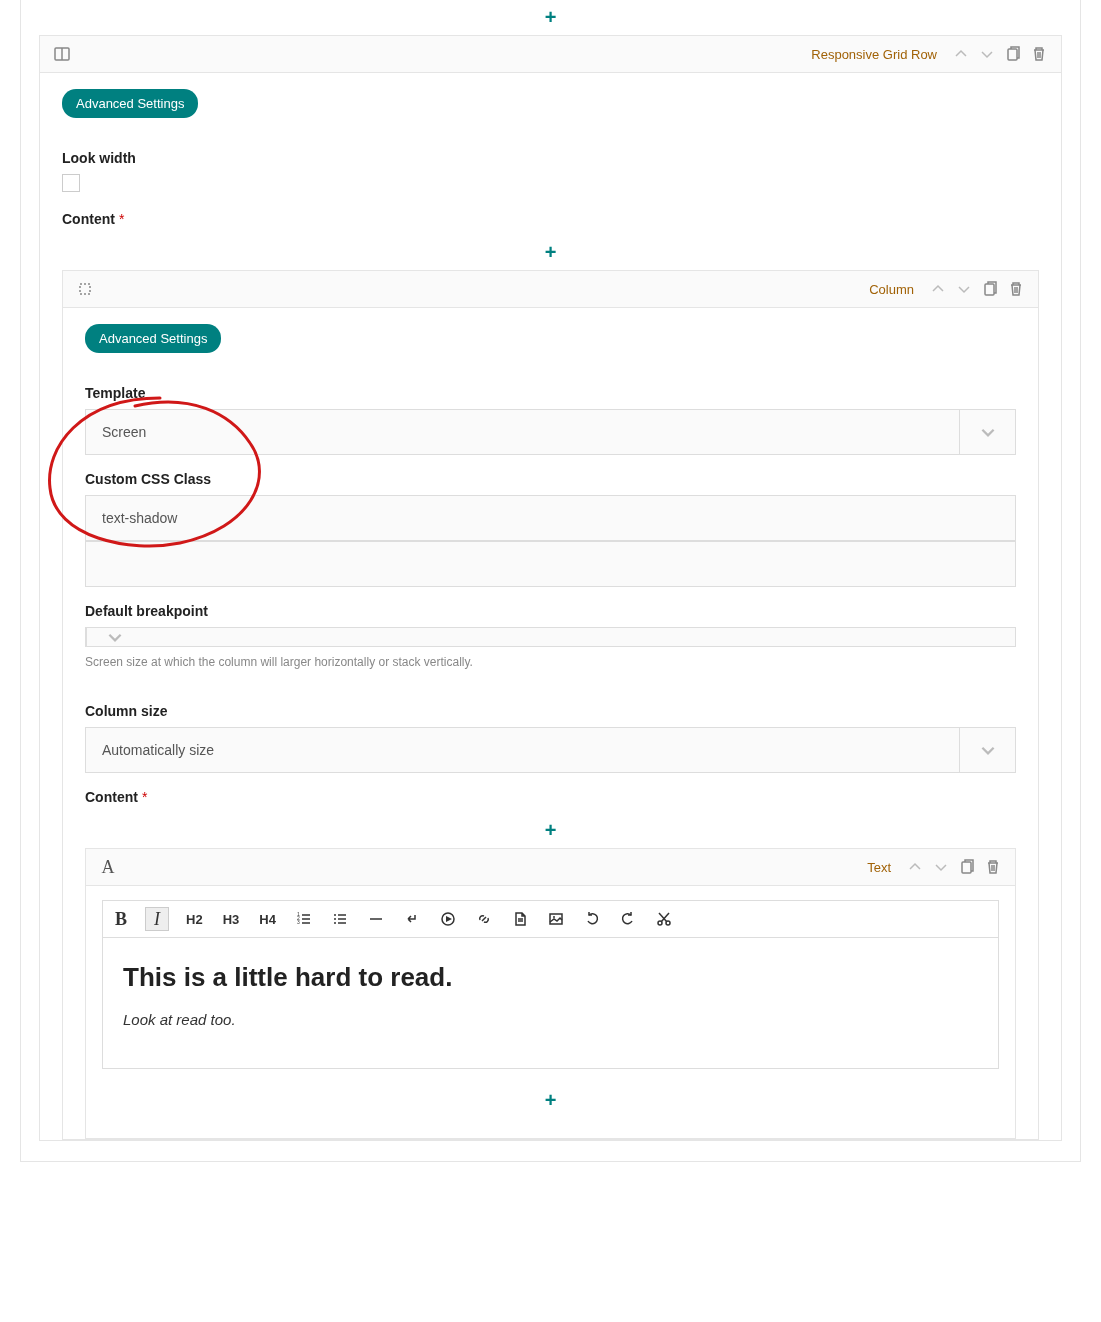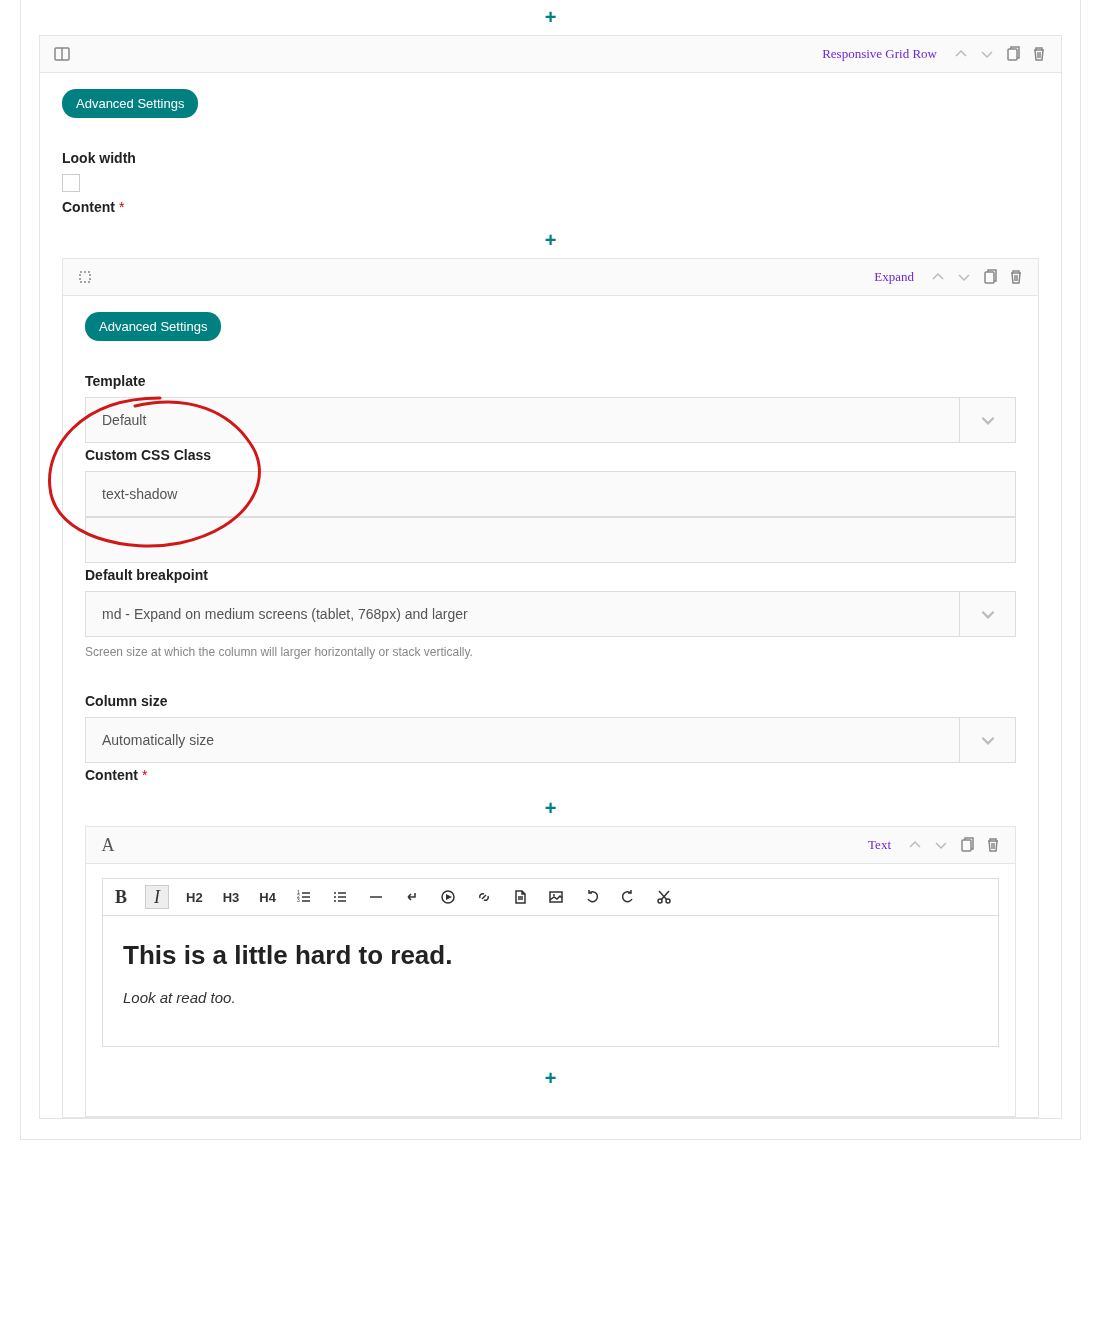--- a/index.html
+++ b/index.html
@@ -48,23 +48,22 @@
   .block-header .left-icon {
     display: flex;
     align-items: center;
   }
   .block-header .right-controls {
     display: flex;
     align-items: center;
     gap: 10px;
   }
   .block-header .label {
-    color: #6d28d9;
+    color: #a16207;
     margin-right: 6px;
-    font-family: Liberation Serif, serif;
   }
   .icon-btn {
     width: 16px;
     height: 16px;
     display: inline-flex;
     align-items: center;
     justify-content: center;
     cursor: pointer;
     color: #888;
   }
@@ -82,21 +81,21 @@
     border-radius: 14px;
     cursor: pointer;
     margin-bottom: 20px;
     display: inline-block;
   }
   .field-label {
     font-weight: 600;
     color: #222;
     font-size: 14px;
     margin-bottom: 8px;
-    margin-top: 4px;
+    margin-top: 16px;
     display: block;
   }
   .field-label.first { margin-top: 12px; }
   .req { color: #c00; font-weight: normal; margin-left: 4px; }
   .checkbox {
     width: 18px;
     height: 18px;
     border: 1px solid #ccc;
     background: #fff;
     display: inline-block;
@@ -248,21 +247,21 @@
         <div class="nested-block">
           <div class="block-header">
             <div class="left-icon">
               <span class="icon-btn">
                 <svg viewBox="0 0 16 16">
                     <rect x="3" y="3" width="10" height="10" stroke-dasharray="2 2"></rect>
                   </svg>
               </span>
             </div>
             <div class="right-controls">
-              <span class="label">Expand</span>
+              <span class="label">Column</span>
               <span class="icon-btn chevron-icon">
                   <svg viewBox="0 0 16 16">
                     <polyline points="3,10 8,5 13,10"></polyline>
                   </svg>
                 </span>
               <span class="icon-btn chevron-icon">
                   <svg viewBox="0 0 16 16">
                     <polyline points="3,6 8,11 13,6"></polyline>
                   </svg>
                 </span>
@@ -277,36 +276,35 @@
                     <path d="M3 4 H13 M5 4 V2 H11 V4 M4 4 L5 14 H11 L12 4 M7 6 V12 M9 6 V12"></path>
                   </svg>
                 </span>
             </div>
           </div>
           <div class="block-body" style="padding-bottom:0;">
             <button class="adv-btn">Advanced Settings</button>
 
             <label class="field-label first">Template</label>
             <div class="select-wrap">
-              <div class="select-text">Default</div>
+              <div class="select-text">Screen</div>
               <div class="select-chev">
                   <svg viewBox="0 0 16 16">
                     <polyline points="3,6 8,11 13,6"></polyline>
                   </svg>
                 </div>
             </div>
 
             <label class="field-label">Custom CSS Class</label>
             <input class="text-input" value="text-shadow" style="">
 
             <input class="text-input" value="" style="">
 
             <label class="field-label">Default breakpoint</label>
             <div class="select-wrap">
-              <div class="select-text">md - Expand on medium screens (tablet, 768px) and larger</div>
               <div class="select-chev">
                   <svg viewBox="0 0 16 16">
                     <polyline points="3,6 8,11 13,6"></polyline>
                   </svg>
                 </div>
             </div>
             <div class="help-text">Screen size at which the column will larger horizontally or stack vertically.</div>
 
             <label class="field-label" style="margin-top:34px;">Column size</label>
             <div class="select-wrap">

